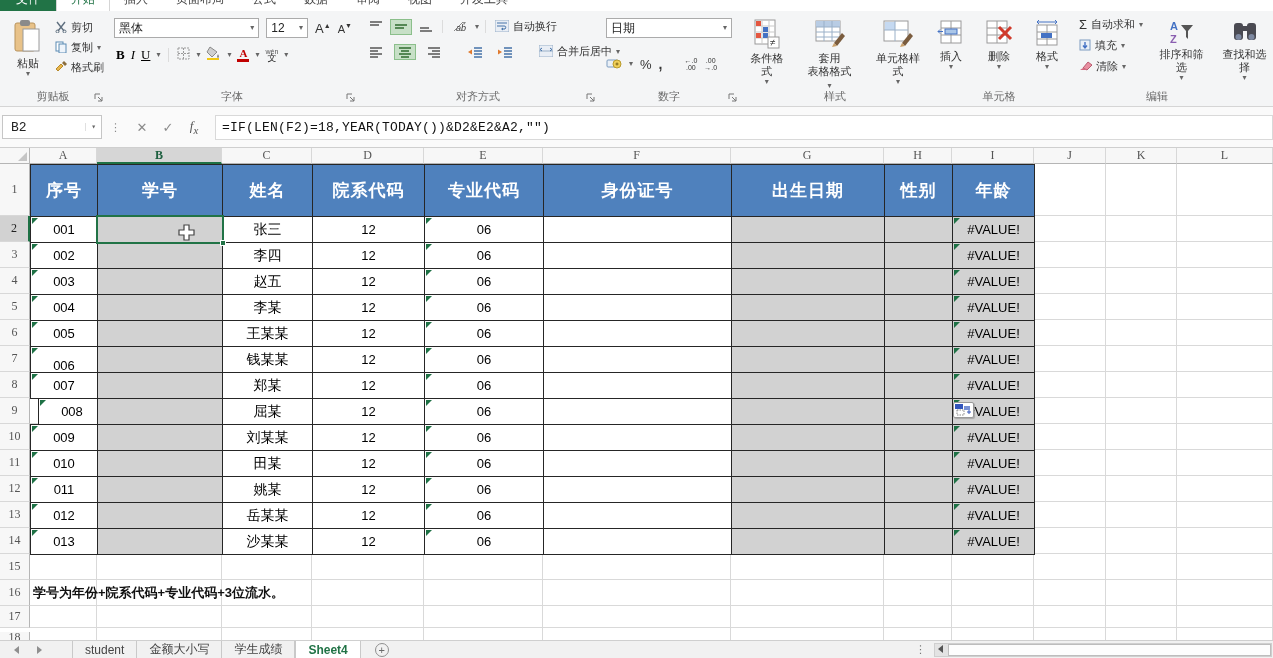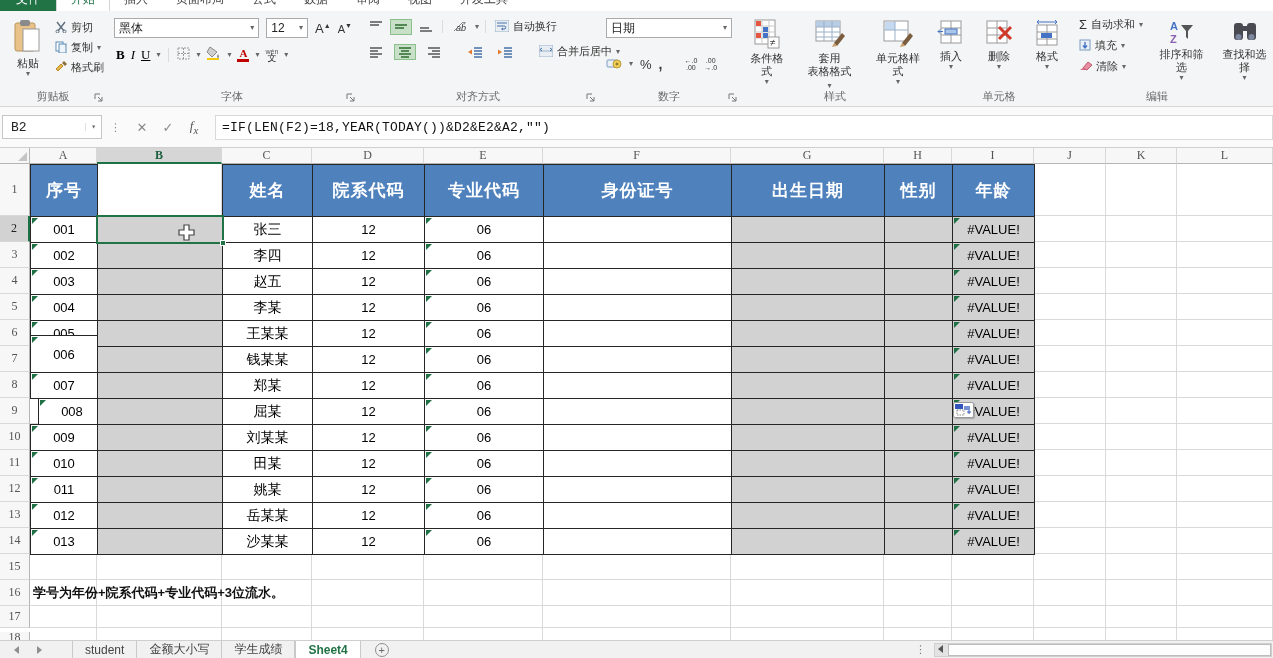--- a/index.html
+++ b/index.html
@@ -503,20 +503,21 @@
       <div class="rowhdr" style="top: 276px; height: 26px;">10</div>
       <div class="rowhdr" style="top: 302px; height: 26px;">11</div>
       <div class="rowhdr" style="top: 328px; height: 26px;">12</div>
       <div class="rowhdr" style="top: 354px; height: 26px;">13</div>
       <div class="rowhdr" style="top: 380px; height: 26px;">14</div>
       <div class="rowhdr" style="top: 406px; height: 26px;">15</div>
       <div class="rowhdr" style="top: 432px; height: 26px;">16</div>
       <div class="rowhdr" style="top: 458px; height: 22px;">17</div>
       <div class="rowhdr" style="top: 484px; height: 12px;">18</div>
       <div class="tcell hdr" style="left: 30px; top: 16px; width: 68px; height: 53px;">序号</div>
+      <div class="tcell hdr" style="left: 97px; top: 16px; width: 126px; height: 53px;">学号</div>
       <div class="tcell hdr" style="left: 222px; top: 16px; width: 91px; height: 53px;">姓名</div>
       <div class="tcell hdr" style="left: 312px; top: 16px; width: 113px; height: 53px;">院系代码</div>
       <div class="tcell hdr" style="left: 424px; top: 16px; width: 120px; height: 53px;">专业代码</div>
       <div class="tcell hdr" style="left: 543px; top: 16px; width: 189px; height: 53px;">身份证号</div>
       <div class="tcell hdr" style="left: 731px; top: 16px; width: 154px; height: 53px;">出生日期</div>
       <div class="tcell hdr" style="left: 884px; top: 16px; width: 69px; height: 53px;">性别</div>
       <div class="tcell hdr" style="left: 952px; top: 16px; width: 83px; height: 53px;">年龄</div>
       <div class="tcell" style="left: 30px; top: 68px; width: 68px; height: 27px;">001<div class="tri"></div></div>
       <div class="tcell gray" style="left: 97px; top: 68px; width: 126px; height: 27px;"></div>
       <div class="tcell namecell" style="left: 222px; top: 68px; width: 91px; height: 27px;">张三</div>
@@ -555,21 +556,21 @@
       <div class="tcell gray" style="left: 952px; top: 146px; width: 83px; height: 27px;">#VALUE!<div class="tri"></div></div>
       <div class="tcell" style="left: 30px; top: 172px; width: 68px; height: 27px;">005<div class="tri"></div></div>
       <div class="tcell gray" style="left: 97px; top: 172px; width: 126px; height: 27px;"></div>
       <div class="tcell namecell" style="left: 222px; top: 172px; width: 91px; height: 27px;">王某某</div>
       <div class="tcell" style="left: 312px; top: 172px; width: 113px; height: 27px;">12</div>
       <div class="tcell" style="left: 424px; top: 172px; width: 120px; height: 27px;">06<div class="tri"></div></div>
       <div class="tcell" style="left: 543px; top: 172px; width: 189px; height: 27px;"></div>
       <div class="tcell gray" style="left: 731px; top: 172px; width: 154px; height: 27px;"></div>
       <div class="tcell gray" style="left: 884px; top: 172px; width: 69px; height: 27px;"></div>
       <div class="tcell gray" style="left: 952px; top: 172px; width: 83px; height: 27px;">#VALUE!<div class="tri"></div></div>
-      <div class="tcell" style="left: 30px; top: 187px; width: 68px; height: 39px; text-align: center;">006<div class="tri"></div></div>
+      <div class="tcell" style="left: 30px; top: 198px; width: 68px; height: 39px; text-align: center;">006<div class="tri"></div></div>
       <div class="tcell gray" style="left: 97px; top: 198px; width: 126px; height: 27px;"></div>
       <div class="tcell namecell" style="left: 222px; top: 198px; width: 91px; height: 27px;">钱某某</div>
       <div class="tcell" style="left: 312px; top: 198px; width: 113px; height: 27px;">12</div>
       <div class="tcell" style="left: 424px; top: 198px; width: 120px; height: 27px;">06<div class="tri"></div></div>
       <div class="tcell" style="left: 543px; top: 198px; width: 189px; height: 27px;"></div>
       <div class="tcell gray" style="left: 731px; top: 198px; width: 154px; height: 27px;"></div>
       <div class="tcell gray" style="left: 884px; top: 198px; width: 69px; height: 27px;"></div>
       <div class="tcell gray" style="left: 952px; top: 198px; width: 83px; height: 27px;">#VALUE!<div class="tri"></div></div>
       <div class="tcell" style="left: 30px; top: 224px; width: 68px; height: 27px;">007<div class="tri"></div></div>
       <div class="tcell gray" style="left: 97px; top: 224px; width: 126px; height: 27px;"></div>

